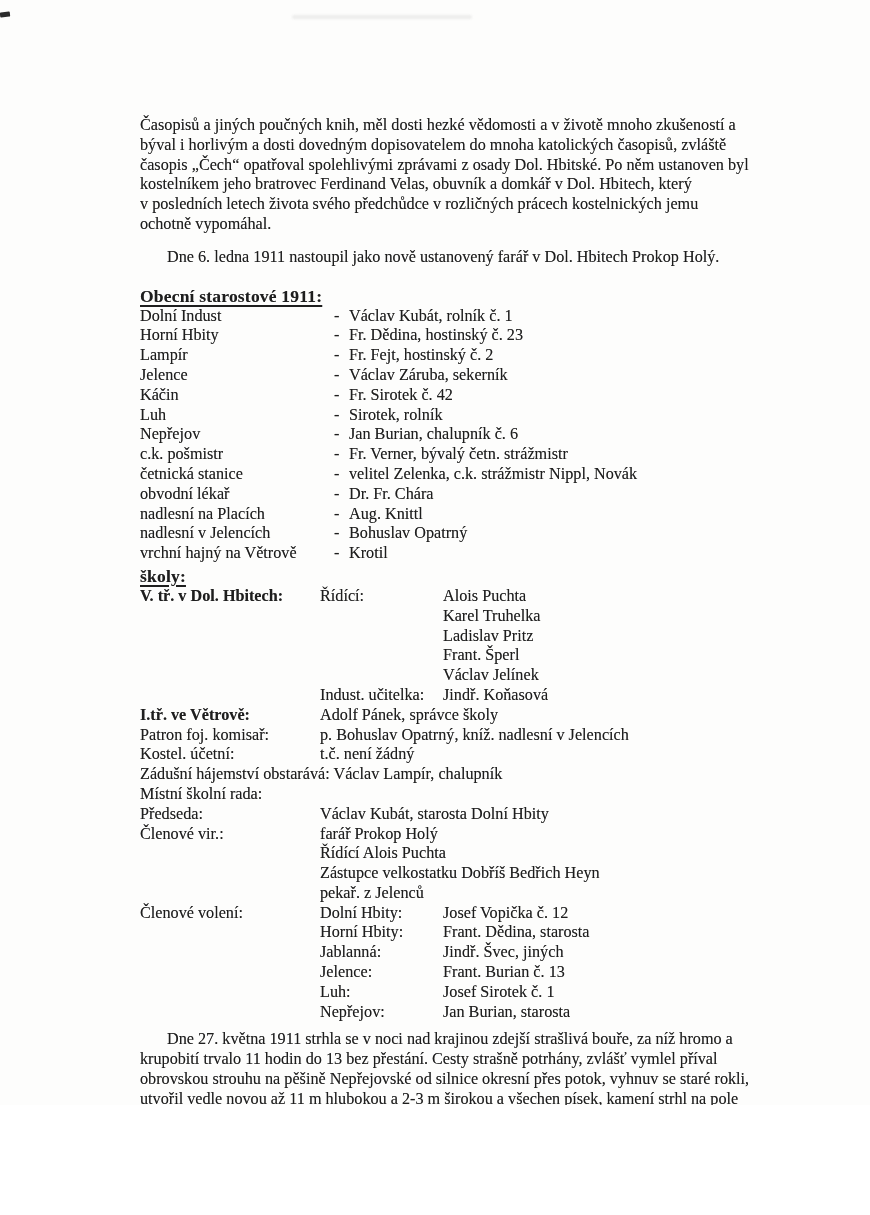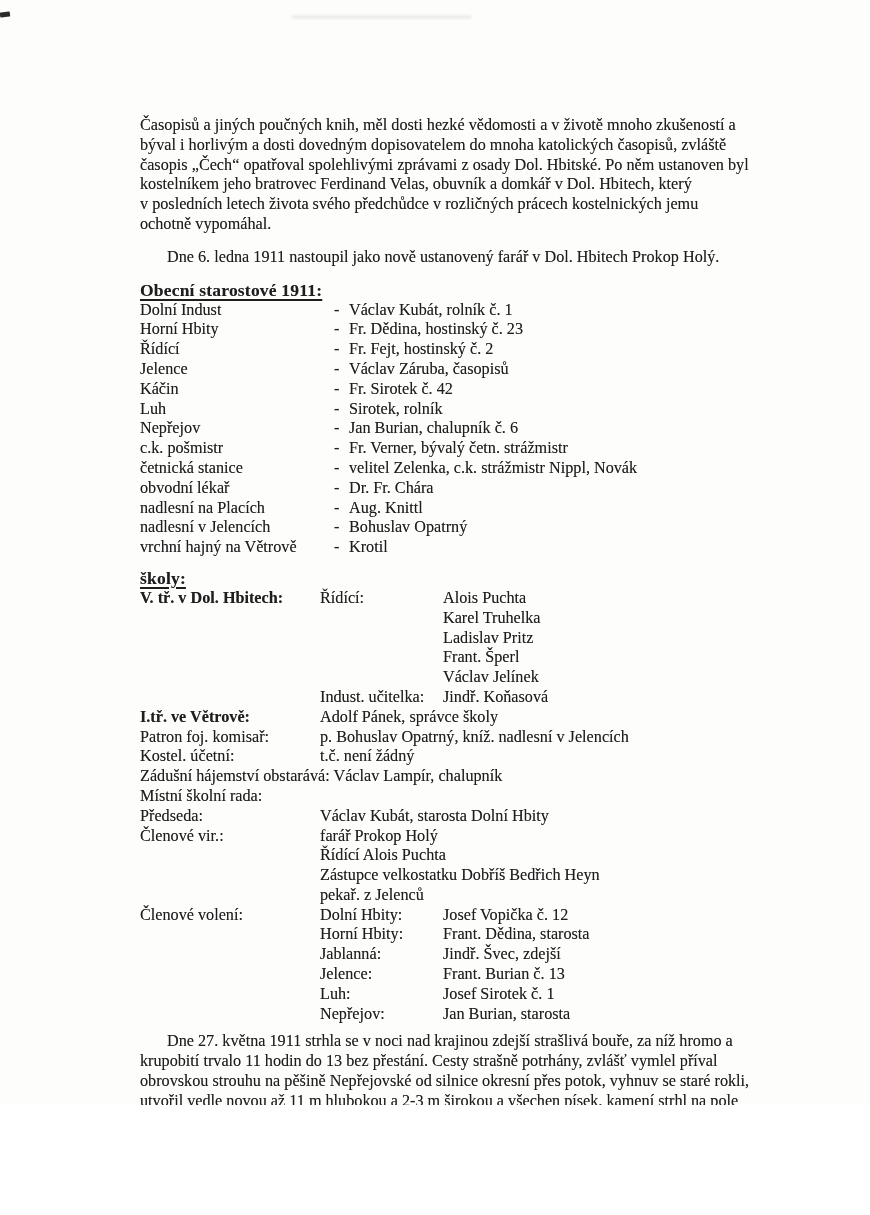--- a/index.html
+++ b/index.html
@@ -12,27 +12,27 @@
     overflow:hidden;
     text-shadow:0 0 .5px rgba(20,20,20,.45);
   }
   .content{
     position:absolute;left:140px;top:116px;width:652px;
     font-size:16.2px;line-height:19.8px;
   }
   .para{white-space:pre;}
   .indent{text-indent:27px;}
   .para1{margin-bottom:13px;}
-  .para2{margin-bottom:12px;white-space:pre;}
+  .para2{margin-bottom:18px;white-space:pre;}
   .h1{
     font-weight:bold;font-size:17.5px;line-height:21px;
     text-decoration:underline;text-decoration-thickness:1.7px;text-underline-offset:2.5px;
     letter-spacing:.2px;
   }
-  .h-skoly{margin-top:10px;}
+  .h-skoly{margin-top:2px;}
   .s-row{display:flex;}
   .s-label{min-width:194px;white-space:pre;}
   .s-dash{width:15px;}
   .s-value{white-space:pre;}
   .k-row{display:flex;align-items:center;}
   .k-c1{min-width:180px;white-space:pre;}
   .k-c2{min-width:123px;white-space:pre;}
   .k-c3{white-space:pre;}
   .k-rest{white-space:pre;}
   .bold{font-weight:bold;}
@@ -75,28 +75,28 @@
           <span class="s-label">Dolní Indust</span>
           <span class="s-dash">-</span>
           <span class="s-value">Václav Kubát, rolník č. 1</span>
         </div>
       <div class="s-row">
           <span class="s-label">Horní Hbity</span>
           <span class="s-dash">-</span>
           <span class="s-value">Fr. Dědina, hostinský č. 23</span>
         </div>
       <div class="s-row">
-          <span class="s-label">Řídící</span>
+          <span class="s-label">Lampír</span>
           <span class="s-dash">-</span>
           <span class="s-value">Fr. Fejt, hostinský č. 2</span>
         </div>
       <div class="s-row">
           <span class="s-label">Jelence</span>
           <span class="s-dash">-</span>
-          <span class="s-value">Václav Záruba, časopisů</span>
+          <span class="s-value">Václav Záruba, sekerník</span>
         </div>
       <div class="s-row">
           <span class="s-label">Káčin</span>
           <span class="s-dash">-</span>
           <span class="s-value">Fr. Sirotek č. 42</span>
         </div>
       <div class="s-row">
           <span class="s-label">Luh</span>
           <span class="s-dash">-</span>
           <span class="s-value">Sirotek, rolník</span>
@@ -216,21 +216,21 @@
           <span class="k-c3">Josef Vopička č. 12</span>
         </div>
       <div class="k-row">
           <span class="k-c1"></span>
           <span class="k-c2">Horní Hbity:</span>
           <span class="k-c3">Frant. Dědina, starosta</span>
         </div>
       <div class="k-row">
           <span class="k-c1"></span>
           <span class="k-c2">Jablanná:</span>
-          <span class="k-c3">Jindř. Švec, zdejší</span>
+          <span class="k-c3">Jindř. Švec, jiných</span>
         </div>
       <div class="k-row">
           <span class="k-c1"></span>
           <span class="k-c2">Jelence:</span>
           <span class="k-c3">Frant. Burian č. 13</span>
         </div>
       <div class="k-row">
           <span class="k-c1"></span>
           <span class="k-c2">Luh:</span>
           <span class="k-c3">Josef Sirotek č. 1</span>

